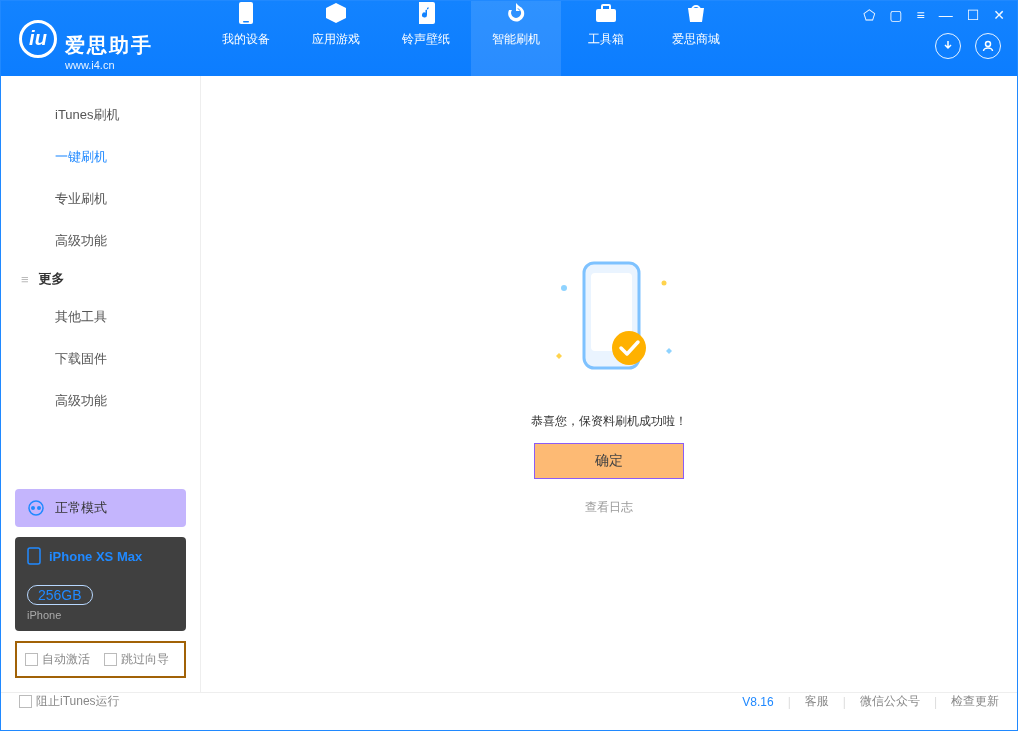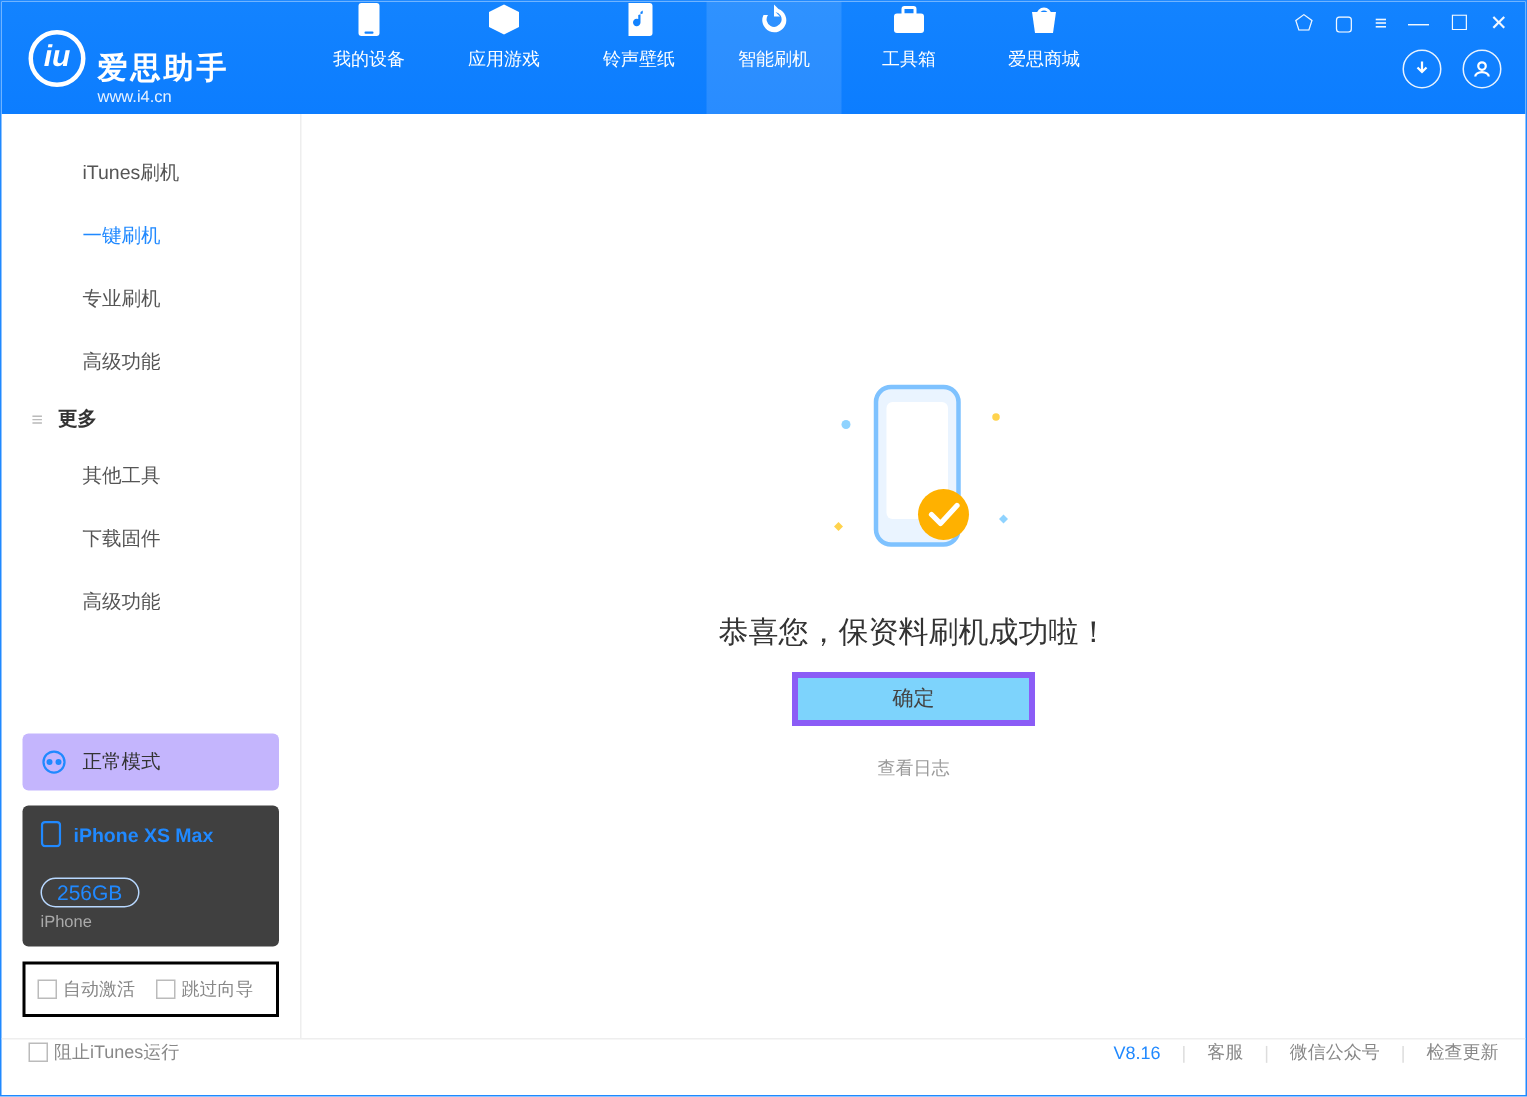--- a/index.html
+++ b/index.html
@@ -29,27 +29,27 @@
 .side-section-title { display: flex; align-items: center; padding: 8px 20px; font-weight: bold; color: #333; }
 .side-section-title .ico { margin-right: 10px; color: #999; }
 .side-item { padding: 12px 20px 12px 54px; cursor: pointer; color: #555; }
 .side-item.active { color: #2089ff; }
 .mode-box { margin: 0 14px 10px; background: #c4b5fd; border-radius: 4px; padding: 10px 12px; display: flex; align-items: center; gap: 10px; font-size: 13px; color: #333; }
 .device-box { margin: 0 14px 10px; background: #404040; border-radius: 4px; padding: 10px 12px; font-size: 13px; }
 .device-box .name { color: #2089ff; font-weight: bold; }
 .device-box .cap { display: inline-block; margin-top: 20px; border: 1px solid #b8d8ff; color: #2089ff; border-radius: 10px; padding: 1px 10px; font-size: 14px; }
 .device-box .type { color: #aaa; font-size: 11px; margin-top: 4px; }
 .spacer { flex: 1; }
-.opt-row { margin: 0 14px 14px; padding: 8px 8px; border: 2px solid #000000; display: flex; gap: 14px; font-size: 12px; color: #888; }
+.opt-row { margin: 0 14px 14px; padding: 8px 8px; border: 2px solid #a16207; display: flex; gap: 14px; font-size: 12px; color: #888; }
 .chk { width: 13px; height: 13px; border: 1px solid #bbb; display: inline-block; vertical-align: middle; margin-right: 4px; }
 
 .main { flex: 1; position: relative; display: flex; flex-direction: column; align-items: center; justify-content: center; }
 .phone-ill { position: relative; width: 160px; height: 140px; margin-bottom: 20px; }
-.success-msg { font-size: 20px; color: #333; margin-bottom: 13px; }
-.ok-btn { width: 162px; height: 36px; border: 4px solid #8b5cf6; background: #7dd3fc; font-size: 14px; color: #444; cursor: pointer; margin-bottom: 20px; }
+.success-msg { font-size: 12px; color: #333; margin-bottom: 13px; }
+.ok-btn { width: 150px; height: 36px; border: 1px solid #8b5cf6; background: #fdba74; font-size: 14px; color: #444; cursor: pointer; margin-bottom: 20px; }
 .log-link { font-size: 12px; color: #999; cursor: pointer; }
 
 .statusbar { height: 38px; border-top: 1px solid #eee; display: flex; align-items: flex-start; padding: 0 18px; font-size: 12px; color: #888; }
 .statusbar .right { margin-left: auto; display: flex; align-items: center; gap: 14px; }
 .statusbar .sep { color: #ddd; }
 .statusbar a { color: #888; cursor: pointer; }
 .ver { color: #2089ff; }
 
 svg { display: block; }
 </style>

